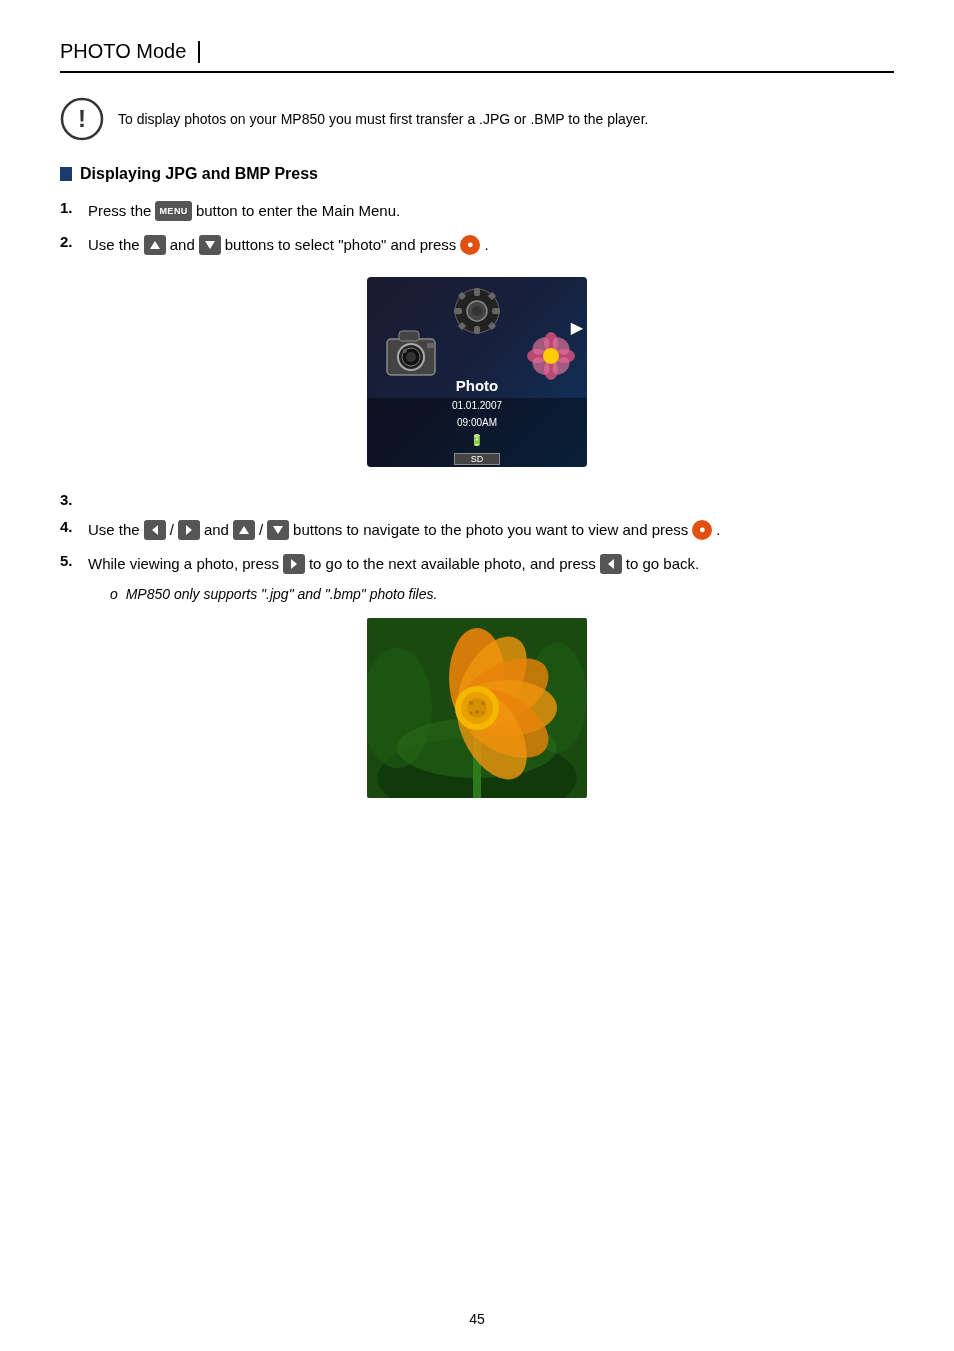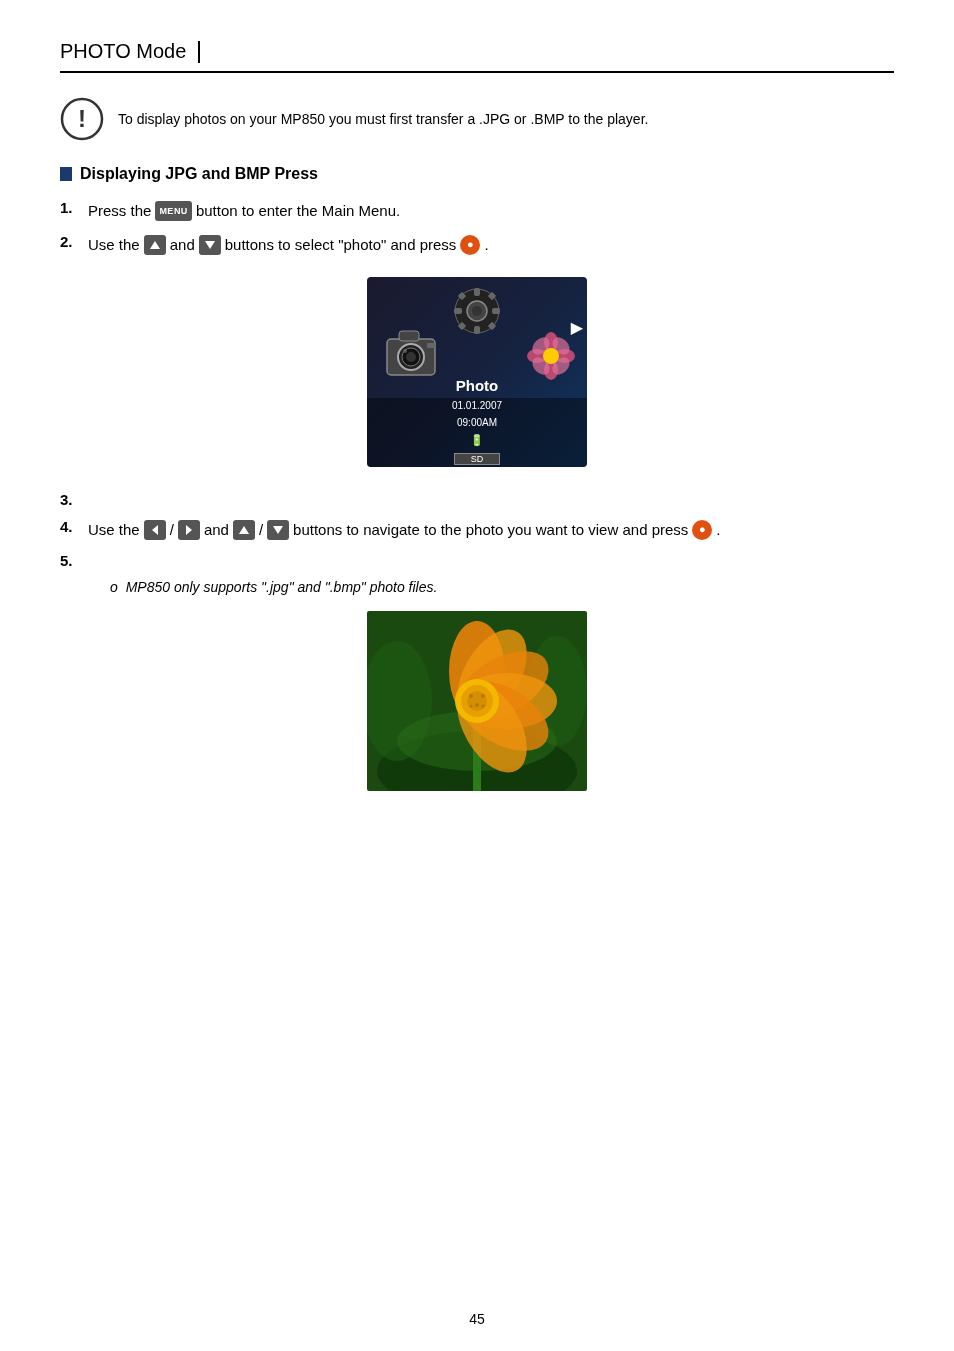--- a/index.html
+++ b/index.html
@@ -348,20 +348,35 @@
           </svg>
       </span>
       <span>buttons to navigate to the photo you want to view and press</span>
       <span class="btn-icon circle-btn">●</span>
       <span>.</span>
     </div>
   </div>
 
   <div class="step">
     <span class="step-number">5.</span>
+    <div class="step-content">
+      <span>While viewing a photo, press</span>
+      <span class="btn-icon nav-btn">
+        <svg width="10" height="12" viewBox="0 0 10 12">
+            <polygon points="2,1 8,6 2,11" fill="white"></polygon>
+          </svg>
+      </span>
+      <span>to go to the next available photo, and press</span>
+      <span class="btn-icon nav-btn">
+        <svg width="10" height="12" viewBox="0 0 10 12">
+            <polygon points="8,1 2,6 8,11" fill="white"></polygon>
+          </svg>
+      </span>
+      <span>to go back.</span>
+    </div>
   </div>
 
   <div class="sub-bullet">
     <em>MP850 only supports ".jpg" and ".bmp" photo files.</em>
   </div>
 
   <div class="flower-photo-container">
     <div class="flower-photo">
       <svg width="220" height="180" viewBox="0 0 220 180" xmlns="http://www.w3.org/2000/svg">
 

